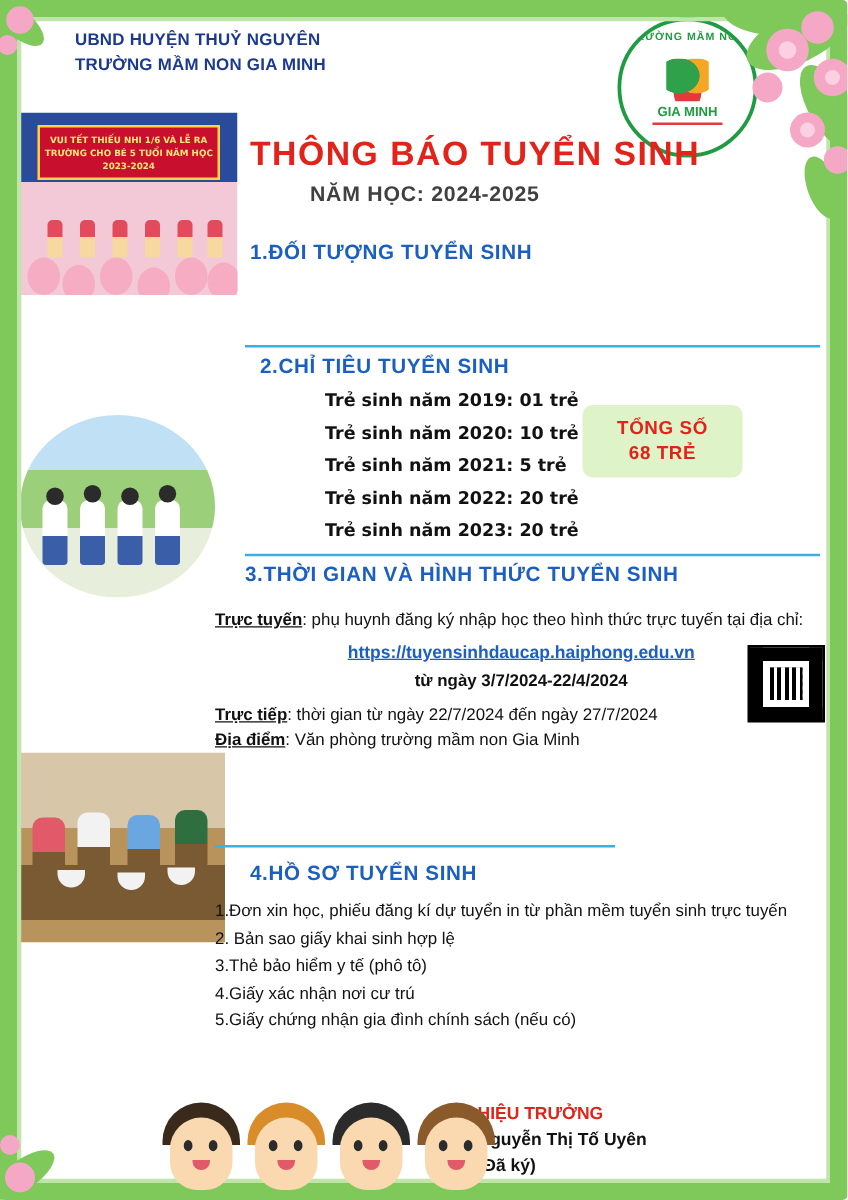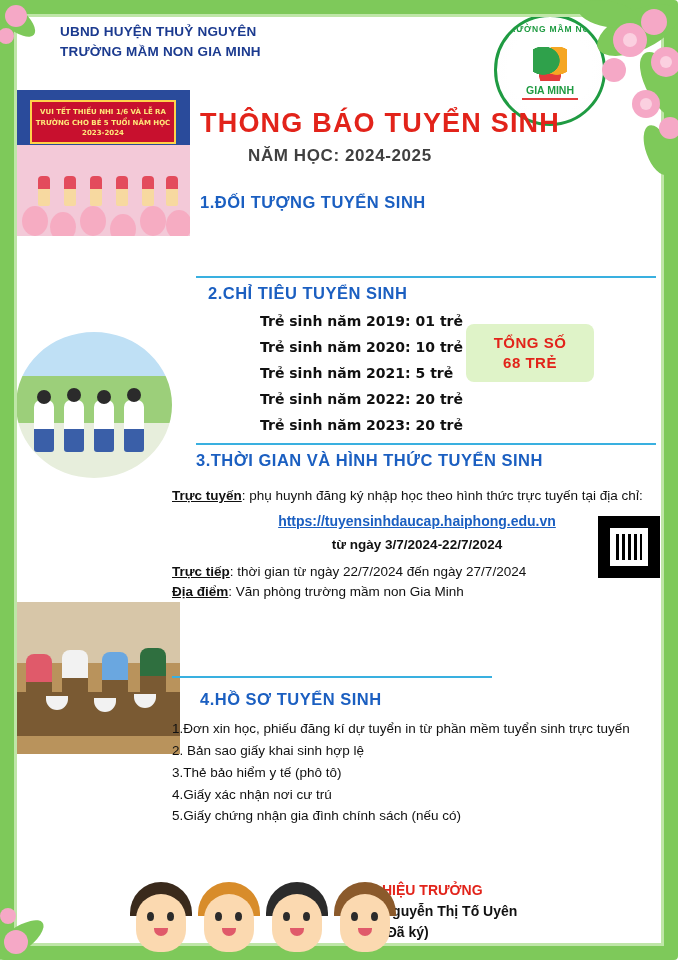--- a/index.html
+++ b/index.html
@@ -330,21 +330,21 @@
     <div>TỔNG SỐ</div>
     <div>68 TRẺ</div>
   </div>
 
   <div class="rule rule2"></div>
 
   <div class="sec-head h3">3.THỜI GIAN VÀ HÌNH THỨC TUYỂN SINH</div>
   <div class="body-text p3">
     <span class="u">Trực tuyến</span><span>: phụ huynh đăng ký nhập học theo hình thức trực tuyến tại địa chỉ:</span>
     <a class="link" href="#">https://tuyensinhdaucap.haiphong.edu.vn</a>
-    <span class="dates">từ ngày 3/7/2024-22/7/2024</span>
+    <span class="dates">từ ngày 3/7/2024-22/4/2024</span>
     <div style="margin-top:6px">
       <span class="u">Trực tiếp</span><span>: thời gian từ ngày 22/7/2024 đến ngày 27/7/2024</span>
     </div>
     <div>
       <span class="u">Địa điểm</span><span>: Văn phòng trường mầm non Gia Minh</span>
     </div>
   </div>
   <div class="qr"></div>
 
   <div class="rule rule3"></div>

